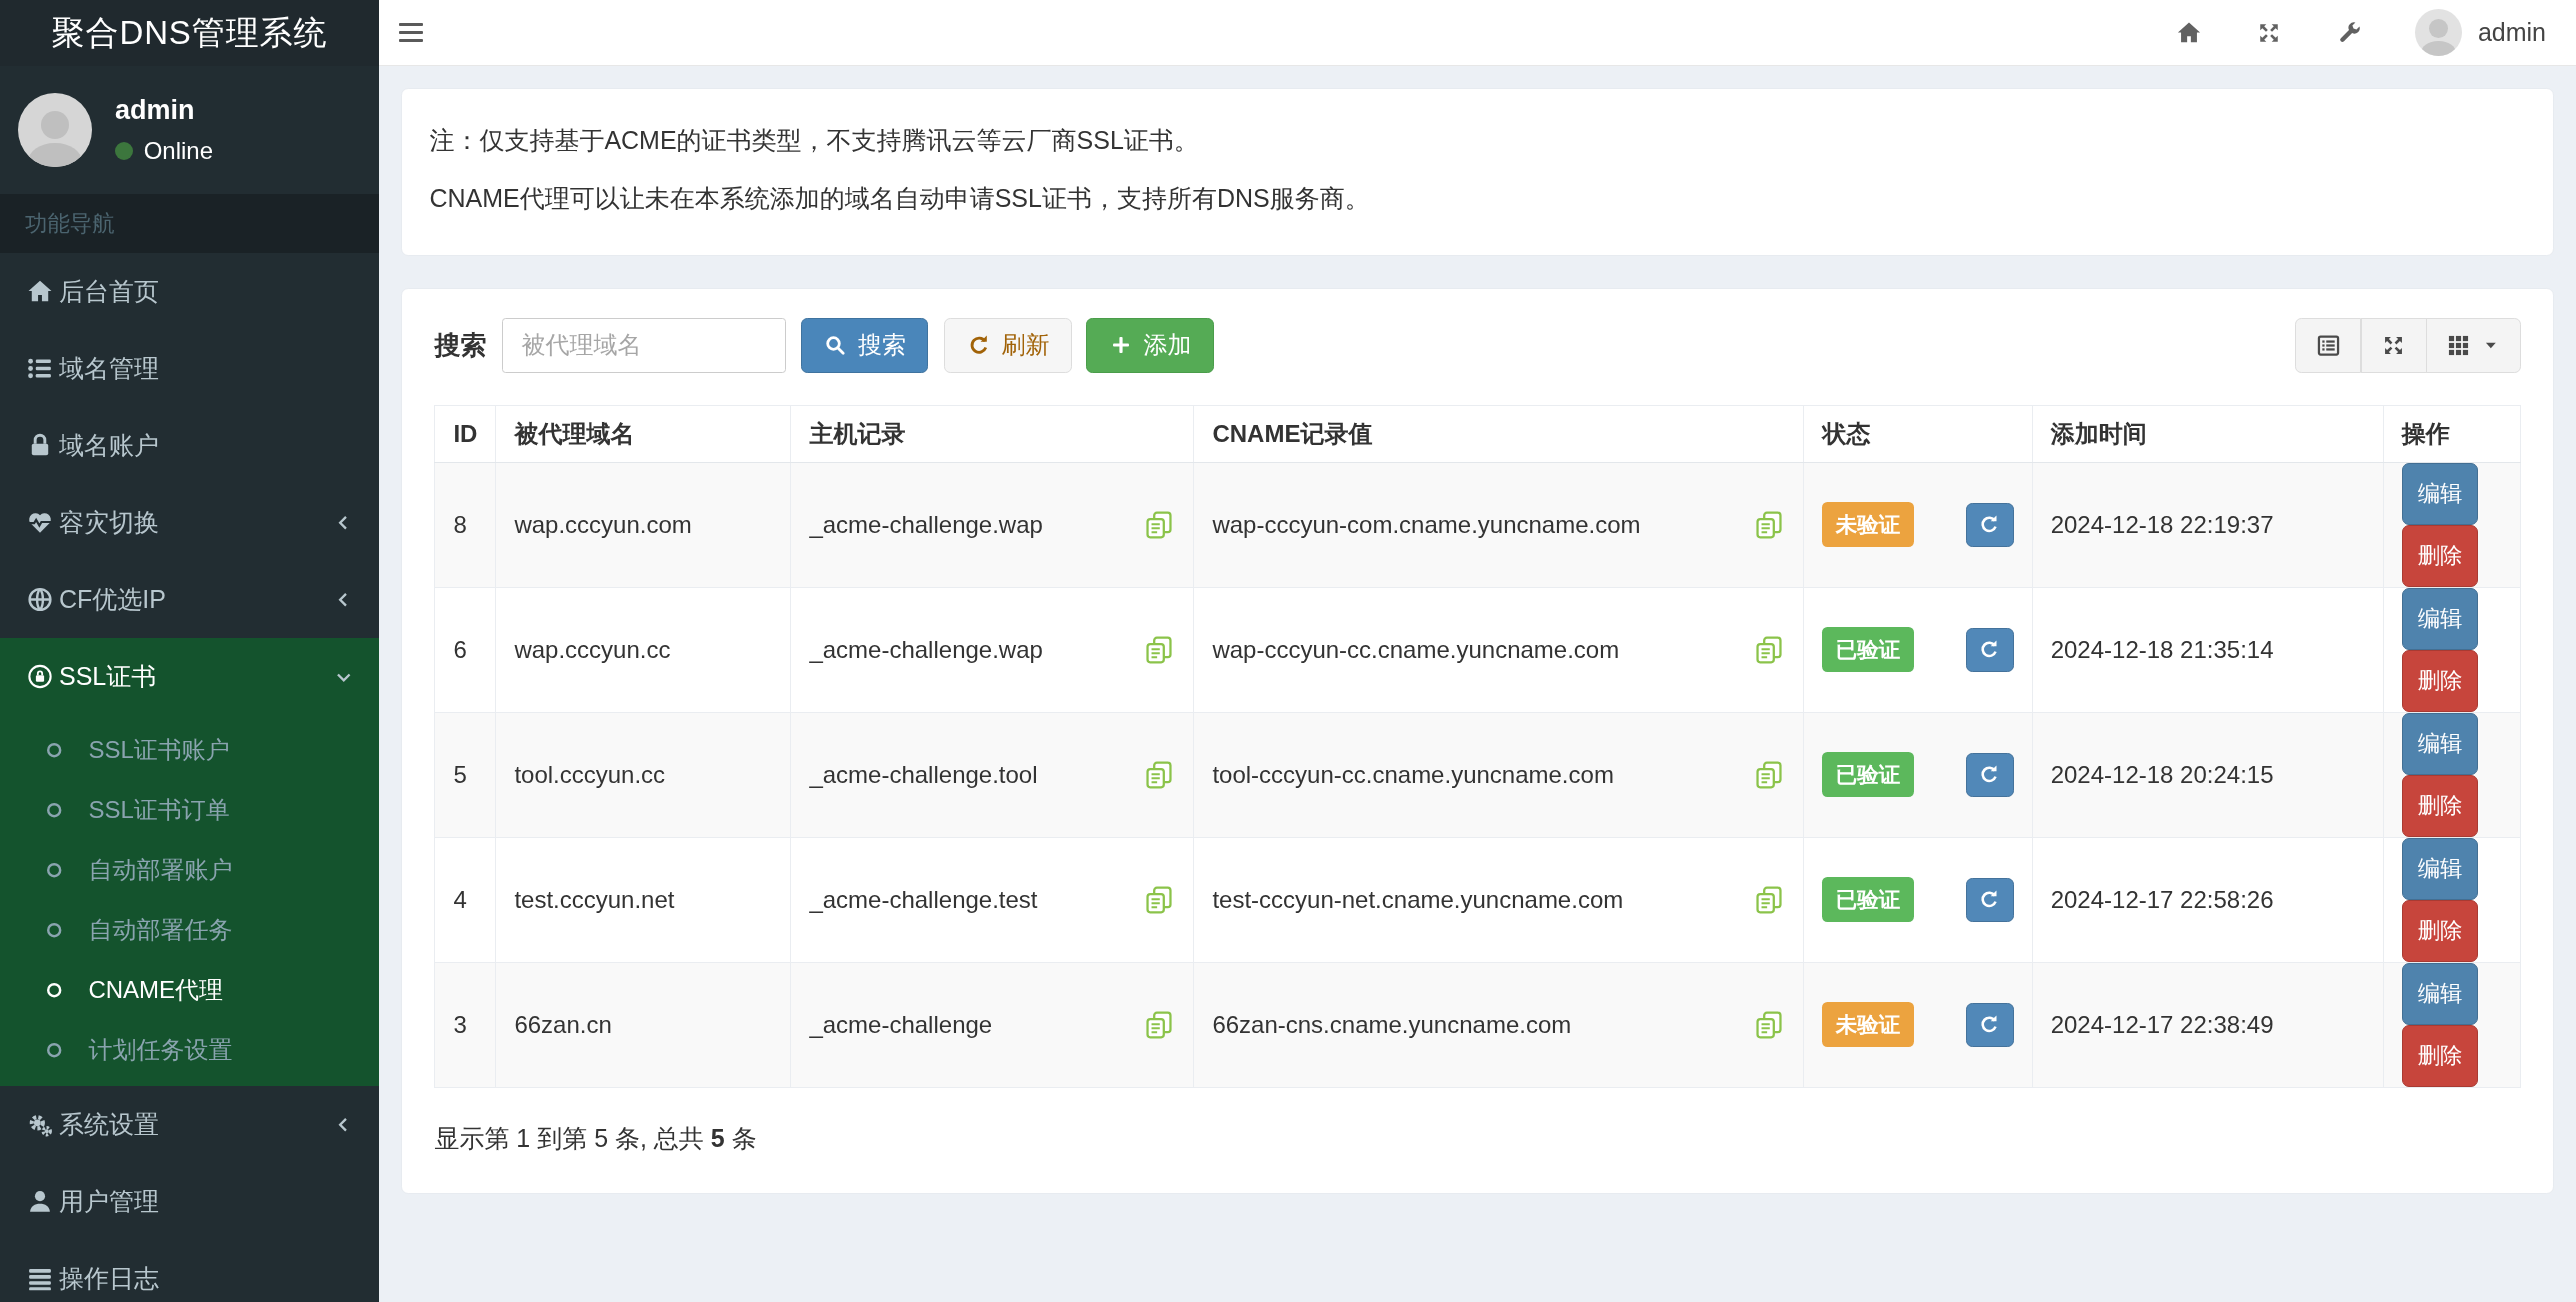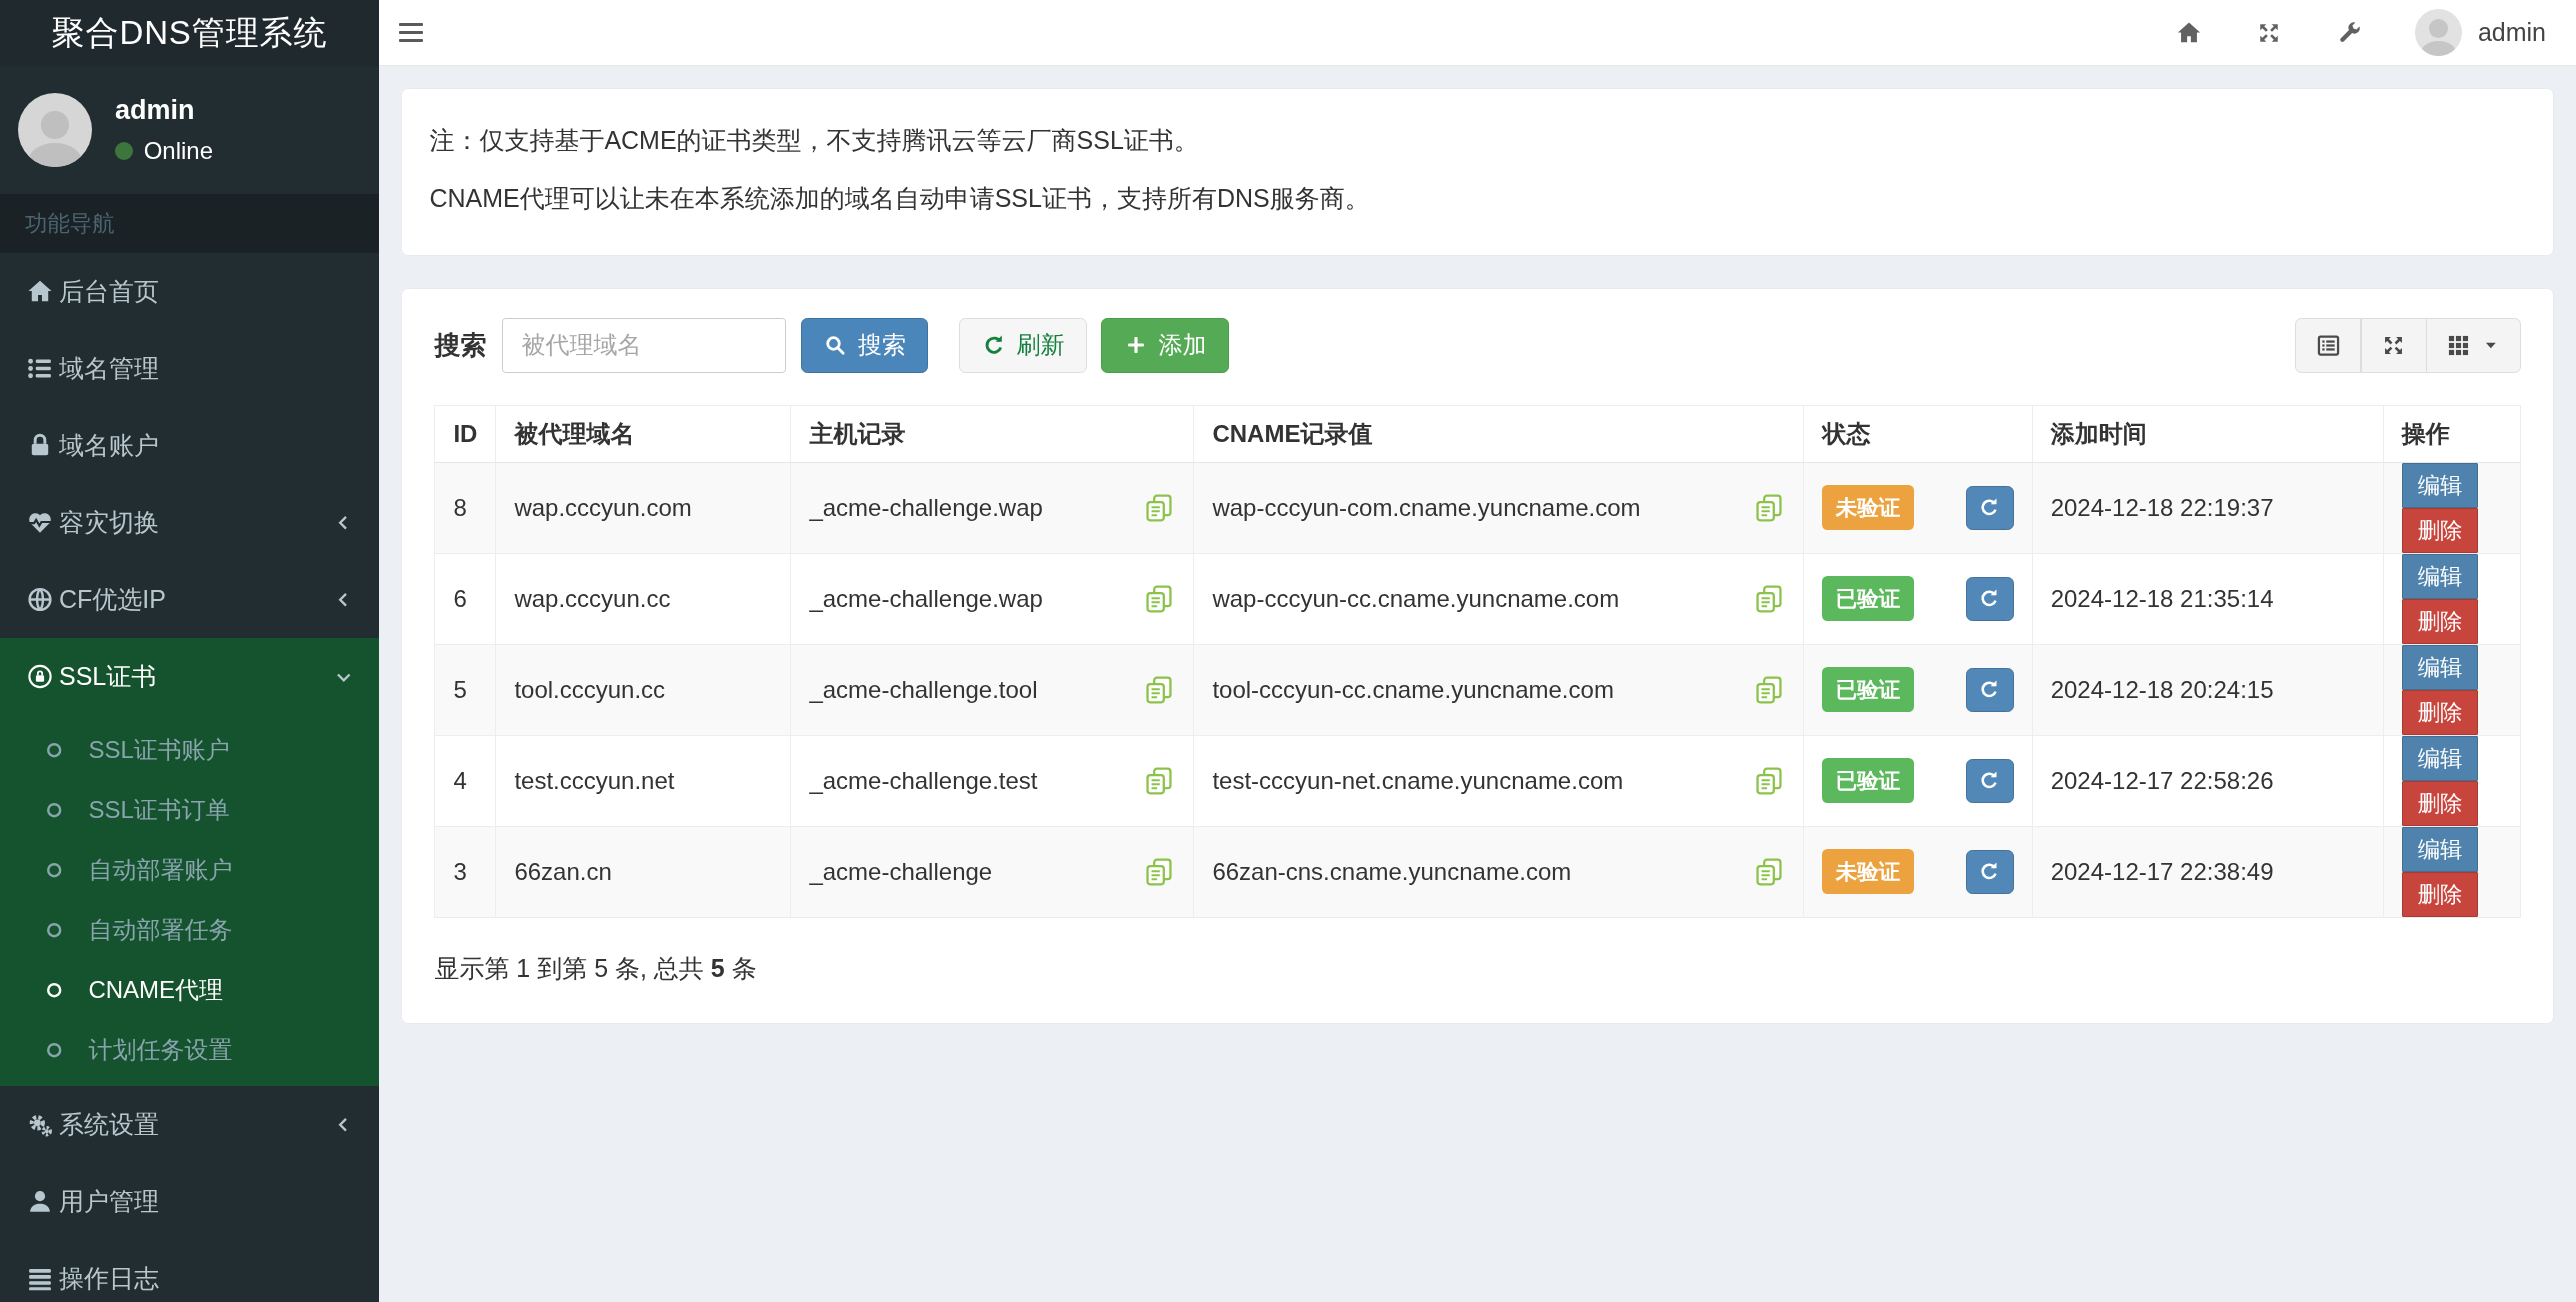--- a/index.html
+++ b/index.html
@@ -52,21 +52,21 @@
   .info-line + .info-line { margin-top:23px; }
 
   .table-card { padding:29px 32px 38px 32px; }
   .toolbar { display:flex; align-items:center; margin-bottom:32px; }
   .search-label { font-size:26px; font-weight:bold; margin-right:16px; }
   .search-input { width:284px; height:55px; border:0.9px solid #ccc; border-radius:3.6px; padding:0 18px; font-size:24px; color:#555; outline:none; }
   .search-input::placeholder { color:#a6a6a6; }
   .btn { height:55px; border-radius:6.3px; font-size:24px; display:inline-flex; align-items:center; gap:10.7px; padding:0 21.5px; border:0.9px solid transparent; cursor:pointer; font-family:inherit; }
   .btn-ic { width:24px; height:24px; display:block; }
   .btn-primary { background:#4a86ba; border-color:#3f739f; color:#fff; margin-left:14.3px; }
-  .btn-default { background:#f6f6f6; border-color:#ddd; color:#15803d; margin-left:31px;align-items:center; }
+  .btn-default { background:#f6f6f6; border-color:#ddd; color:#a16207; margin-left:16px;align-items:center; }
   .btn-success { background:#55ab55; border-color:#4a9d4a; color:#fff; margin-left:14.3px; }
   .btn-group { margin-left:auto; display:flex; }
   .tool-btn { width:66px; height:55px; background:#f4f4f4; border:0.9px solid #ddd; color:#4a4a4a; display:inline-flex; align-items:center; justify-content:center; gap:9px; cursor:pointer; }
   .tool-btn + .tool-btn { margin-left:-0.9px; }
   .tool-btn:first-child { border-radius:6.3px 0 0 6.3px; }
   .tool-btn:last-child { border-radius:0 6.3px 6.3px 0; width:95px; }
   .tool-ic { width:27px; height:27px; display:block; }
   .caret-ic { width:19.7px; height:19.7px; display:block; }
 
   table { width:100%; border-collapse:collapse; font-size:24px; color:#333; }
@@ -75,21 +75,21 @@
   td { height:64px; }
   tbody tr:nth-child(odd) { background:#f9f9f9; }
   .cell-flex { display:flex; align-items:center; justify-content:space-between; gap:12.5px; }
   .copy-ic { width:32px; height:32px; flex:none; cursor:pointer; }
   .status-flex { display:flex; align-items:center;gap:43px; }
   .badge { padding:8px 13.4px; border-radius:5.4px; color:#fff; font-weight:bold; font-size:21.5px; white-space:nowrap; }
   .badge-warning { background:#eca33f; }
   .badge-success { background:#5cb85c; }
   .mini-refresh { width:48px; height:44px; margin-left:9px; border-radius:6.3px; background:#5188b8; border:0.9px solid #44729b; color:#fff; display:inline-flex; align-items:center; justify-content:center; cursor:pointer; }
   .mini-refresh .btn-ic { width:22.4px; height:22.4px; }
-  .btn-sm { height:45px; padding:0 15px; border-radius:1px; font-size:22.4px; color:#fff; border:0.9px solid transparent; cursor:pointer; font-family:inherit; }
+  .btn-sm { height:62px; padding:0 15px; border-radius:7px; font-size:22.4px; color:#fff; border:0.9px solid transparent; cursor:pointer; font-family:inherit; }
   .btn-edit { background:#4f83ad; border-color:#436f93; margin-right:9px; }
   .btn-del { background:#c7453c; border-color:#a93a32; }
   .table-footer { margin-top:34px; font-size:25px; color:#333; }
 </style>
 </head>
 <body>
 
 <aside class="sidebar">
   <div class="logo">
     <span class="logo-title">聚合DNS管理系统</span>

